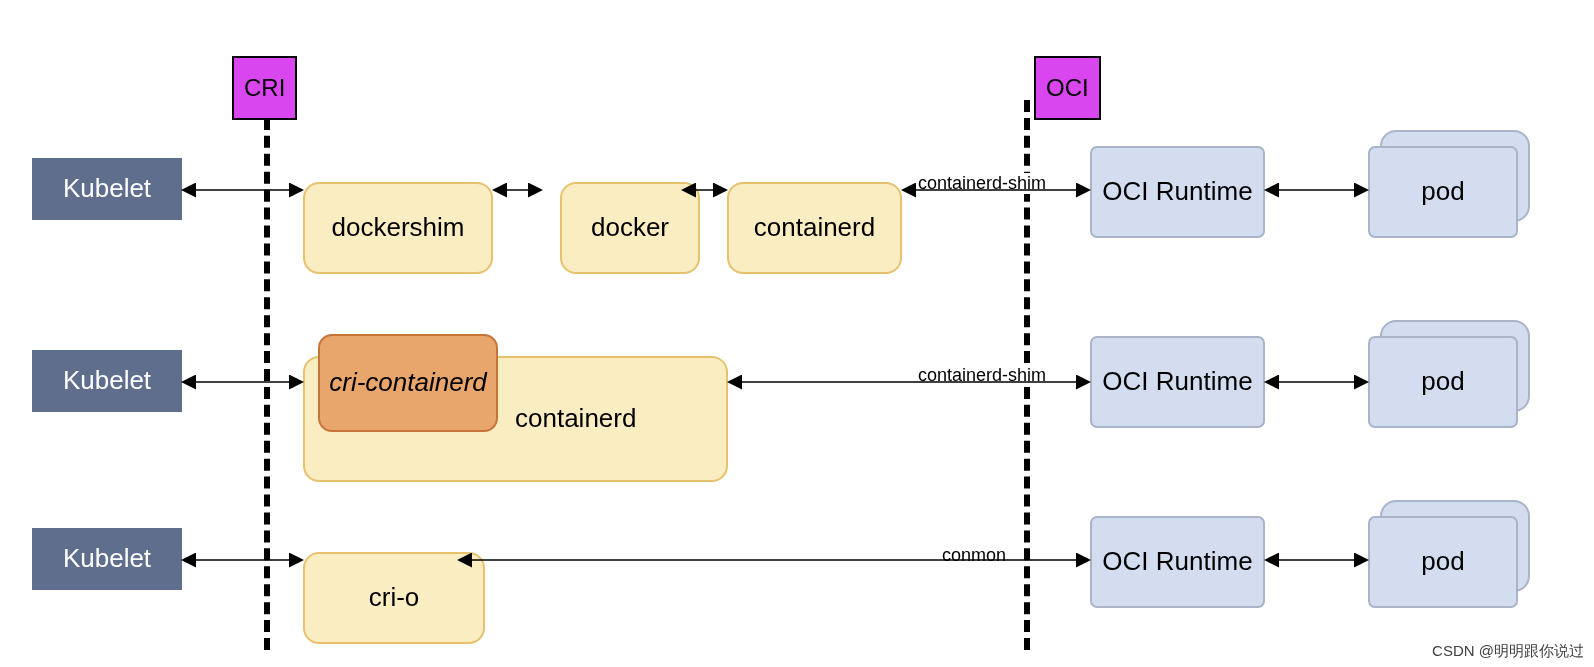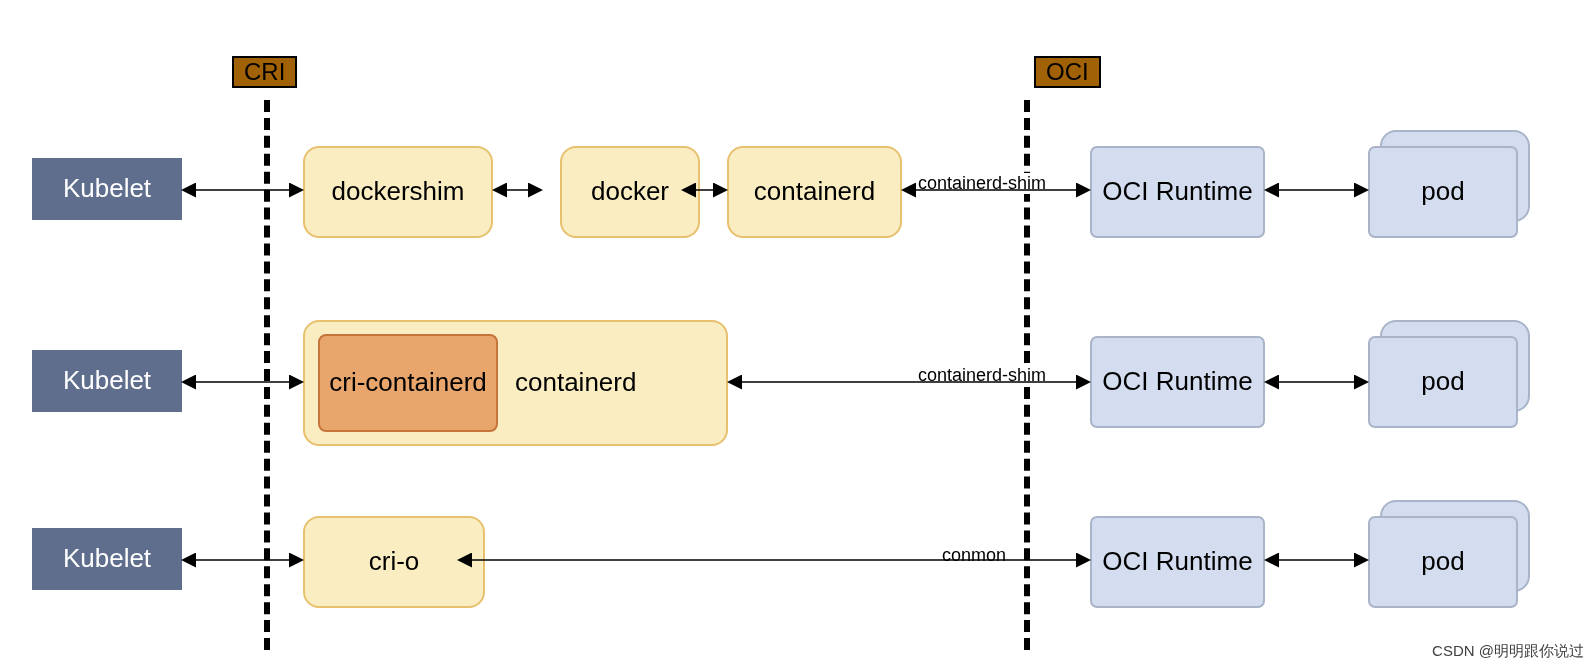--- a/index.html
+++ b/index.html
@@ -23,36 +23,38 @@
   .kubelet {
     background: #5f6e8c;
     color: #fff;
     width: 150px;
     height: 62px;
   }
   .yellow {
     background: #f9edc1;
     border: 2px solid #e7c16e;
     border-radius: 16px;
+    margin-top: 36px;
   }
   .blue {
     background: #d3ddef;
     border: 2px solid #a9b4c9;
     border-radius: 7px;
   }
   .orange {
     background: #e8a56c;
     border: 2px solid #c5753a;
-    border-radius: 8px;
+    border-radius: 14px;
+    font-style: italic;
   }
   .label-box {
     position: absolute;
-    background: #a16207;
+    background: #d946ef;
     border: 2px solid #000;
-    padding: 0 10px;
+    padding: 16px 10px;
     font-size: 24px;
     font-weight: 500;
     z-index: 10;
   }
   .dashed-line {
     position: absolute;
     border-left: 6px dashed #000;
     top: 100px;
     height: 550px;
     width: 0;

